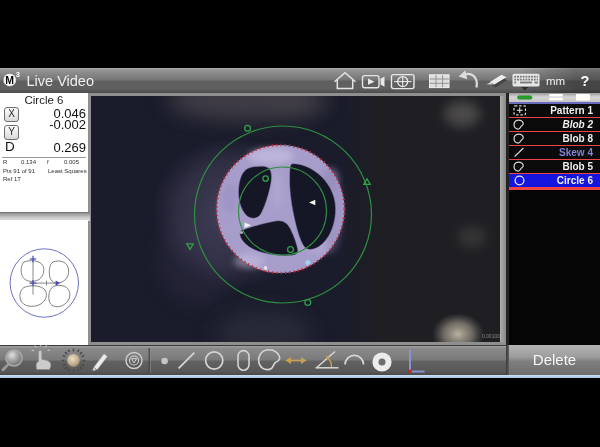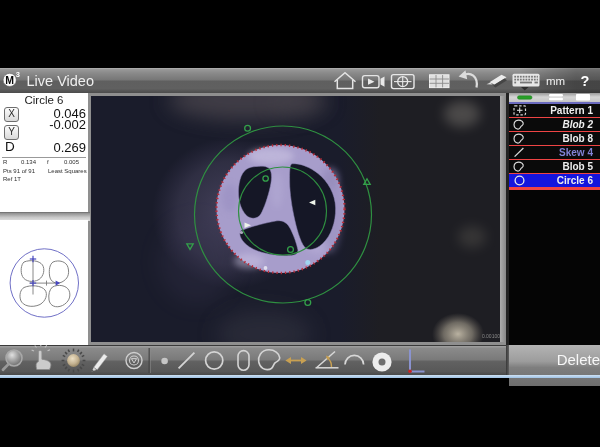--- a/index.html
+++ b/index.html
@@ -15,23 +15,23 @@
   #rpanel{left:509px;top:93px;width:91px;height:252px;background:#050505;}
   #rpanel .hdr{left:0;top:0;width:91px;height:9px;background:linear-gradient(#9a9a9a,#d4d4d4 45%,#c6c6c6);}
   #rpanel .pline{left:0;top:9px;width:91px;height:2px;background:#6a6abe;}
   .row{left:0;width:91px;height:13px;border-bottom:3px solid #ef4444;background:#0a0a0a;color:#efefef;
        font-size:10px;font-weight:bold;line-height:13px;text-align:right;padding-right:0;}
   .row span{position:absolute;right:7px;top:0;}
   .row svg{position:absolute;left:3px;top:1px;}
   #toolbar{left:0;top:345px;width:600px;height:30px;
     background:linear-gradient(#a2a2a2 0%,#8a8a8a 8%,#7a7a7a 45%,#616161 52%,#585858 85%,#454545 100%);
     border-top:1px solid #3a3a3a;}
-  #delbtn{left:509px;top:345px;width:91px;height:41px;
+  #delbtn{left:509px;top:345px;width:91px;height:30px;
     background:linear-gradient(#b4b4b4 0%,#9c9c9c 40%,#7e7e7e 55%,#6e6e6e 100%);
-    color:#f7f7f7;font-size:15px;text-align:right;line-height:29px;}
+    color:#f7f7f7;font-size:15px;text-align:center;line-height:29px;}
   #delsep{left:506px;top:345px;width:3px;height:30px;background:linear-gradient(90deg,#383838,#606060);}
   #blueline{left:0;top:375px;width:600px;height:3px;background:linear-gradient(#cfe2f4,#9fc2e4);}
   
   #readout{left:0;top:93px;width:88px;height:119px;background:#fff;color:#1c1c1c;}
   #readout .title{position:absolute;left:0;top:1px;width:88px;text-align:center;font-size:11.5px;color:#1c1c1c;}
   .kbtn{position:absolute;left:4px;width:13px;height:13px;border:1.4px solid #6e6e6e;border-radius:3px;
         background:linear-gradient(#fdfdfd,#d9d9d9);font-size:10px;color:#2a2a2a;text-align:center;line-height:12px;}
   .val{position:absolute;right:2px;font-size:13px;color:#111;text-align:right;}
   #sep1{left:0;top:212px;width:90px;height:8px;background:linear-gradient(#8f8f8f,#c9c9c9 55%,#e2e2e2);border-top:1px solid #777;}
   #preview{left:0;top:220px;width:88px;height:125px;background:#fff;}

